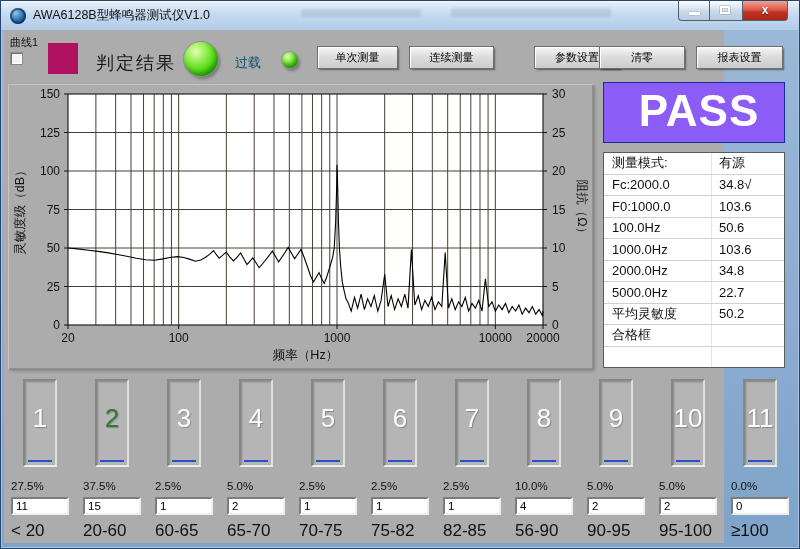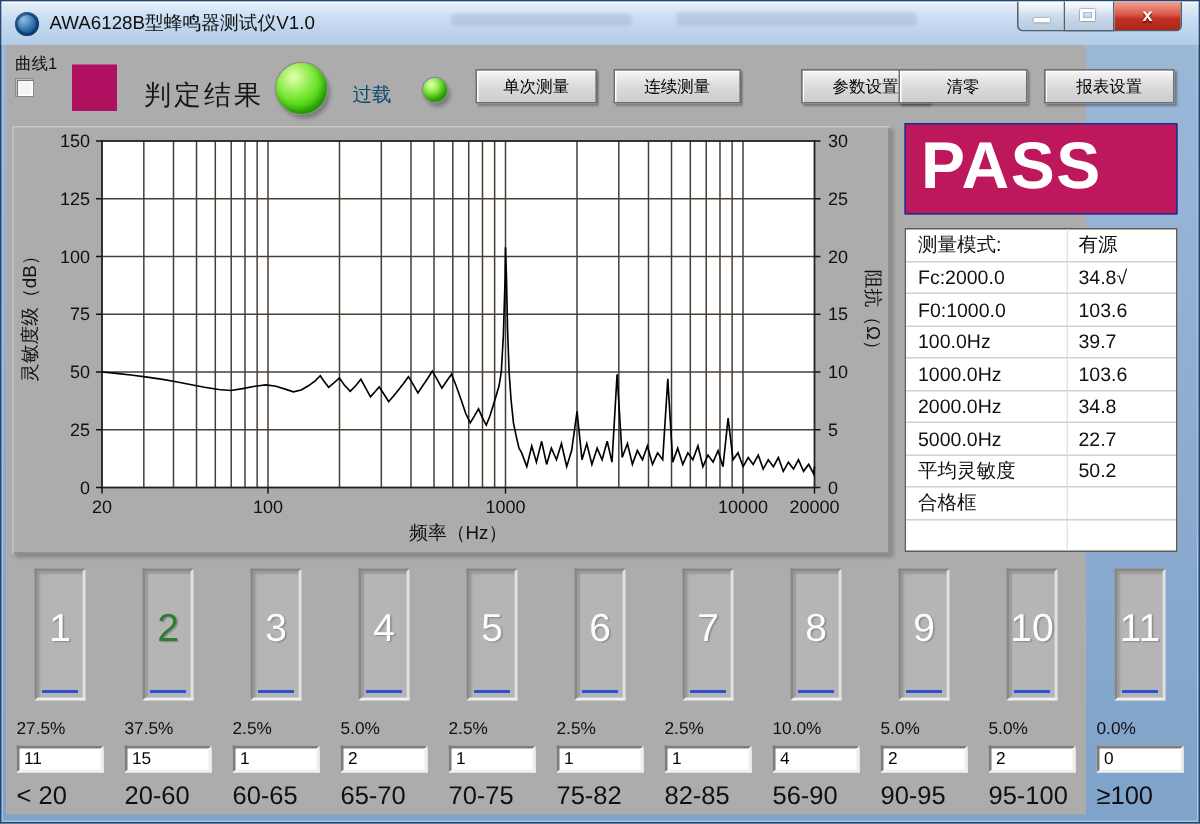--- a/index.html
+++ b/index.html
@@ -184,39 +184,39 @@
           <text x="544" y="52.5" text-anchor="start" font-size="12" fill="#111">25</text>
           <line x1="535" y1="10" x2="539" y2="10" stroke="#111" stroke-width="1"></line>
           <text x="544" y="14" text-anchor="start" font-size="12" fill="#111">30</text>
           <text x="16" y="125.5" text-anchor="middle" font-size="12.5" fill="#111" transform="rotate(-90 16 125.5)">灵敏度级（dB）</text>
           <text x="570" y="125.5" text-anchor="middle" font-size="12.5" fill="#111" transform="rotate(90 570 125.5)">阻抗（Ω）</text>
           <text x="297.5" y="275" text-anchor="middle" font-size="12.5" fill="#111">频率（Hz）</text>
           <polyline points="60.0,164.0 69.6,164.9 80.6,166.2 90.1,167.4 100.4,168.9 109.4,170.5 118.8,172.3 128.3,174.2 137.8,175.7 146.1,176.3 153.6,175.1 161.9,173.5 169.3,172.6 176.0,173.5 182.1,175.4 187.6,177.2 192.8,176.0 197.6,173.2 202.1,169.9 205.5,166.5 208.0,170.2 211.1,174.2 214.8,171.1 218.3,168.0 221.7,172.9 225.5,176.9 229.1,173.2 232.6,168.9 235.8,174.8 239.0,180.6 242.0,177.2 244.8,173.9 248.0,178.8 251.1,183.7 254.4,180.0 257.6,176.0 261.0,171.7 264.3,167.1 267.4,172.3 270.6,177.9 273.8,173.2 277.1,168.3 280.2,163.4 283.4,168.9 286.6,174.8 289.7,170.2 293.0,165.5 296.1,173.2 299.4,182.5 302.5,191.7 305.5,197.9 308.3,193.3 311.0,188.6 313.7,194.8 316.2,199.4 318.6,193.3 321.0,185.6 322.9,179.4 324.7,173.2 326.2,164.0 327.6,139.4 328.7,102.4 329.0,80.8 329.6,99.3 330.4,136.3 331.4,164.0 332.7,182.5 334.3,197.9 336.2,207.1 338.0,214.8 339.8,217.9 343.2,227.1 346.5,213.3 349.6,224.1 353.1,210.2 356.4,225.6 359.6,214.8 363.0,222.5 366.3,211.7 369.8,227.1 373.1,216.4 376.7,190.2 380.0,222.5 383.2,211.7 386.6,225.6 390.1,214.8 393.4,222.5 396.8,210.2 400.0,224.1 403.4,165.5 406.8,221.0 410.3,211.7 413.6,225.6 416.9,216.4 420.3,222.5 423.6,213.3 427.0,225.6 430.4,217.9 433.8,222.5 437.2,168.6 440.5,224.1 443.8,214.8 447.2,225.6 450.6,217.9 453.9,222.5 457.3,213.3 460.6,227.1 464.0,219.4 467.4,224.1 470.7,216.4 474.0,227.1 477.4,194.8 480.7,222.5 484.0,217.9 487.4,227.1 490.8,221.0 494.1,225.6 497.5,219.4 500.8,228.7 504.2,222.5 507.6,227.1 510.9,221.0 514.2,230.2 517.6,224.1 521.0,228.7 524.3,222.5 527.7,230.2 531.1,225.6 534.4,231.8 535.0,227.1" fill="none" stroke="#000000" stroke-width="1.1"></polyline>
         </svg>
     </div>
 
-    <div class="pass-box" id="pass-box" style="background: #be185d;">
+    <div class="pass-box" id="pass-box" style="background: #8b5cf6; text-align: center;">
       <span>PASS</span>
     </div>
     <div class="result-table">
       <div class="trow">
           <div class="tcell l">测量模式:</div>
           <div class="tcell r">有源</div>
         </div>
       <div class="trow">
           <div class="tcell l">Fc:2000.0</div>
           <div class="tcell r">34.8√</div>
         </div>
       <div class="trow">
           <div class="tcell l">F0:1000.0</div>
           <div class="tcell r">103.6</div>
         </div>
       <div class="trow">
           <div class="tcell l">100.0Hz</div>
-          <div class="tcell r">39.7</div>
+          <div class="tcell r">50.6</div>
         </div>
       <div class="trow">
           <div class="tcell l">1000.0Hz</div>
           <div class="tcell r">103.6</div>
         </div>
       <div class="trow">
           <div class="tcell l">2000.0Hz</div>
           <div class="tcell r">34.8</div>
         </div>
       <div class="trow">

